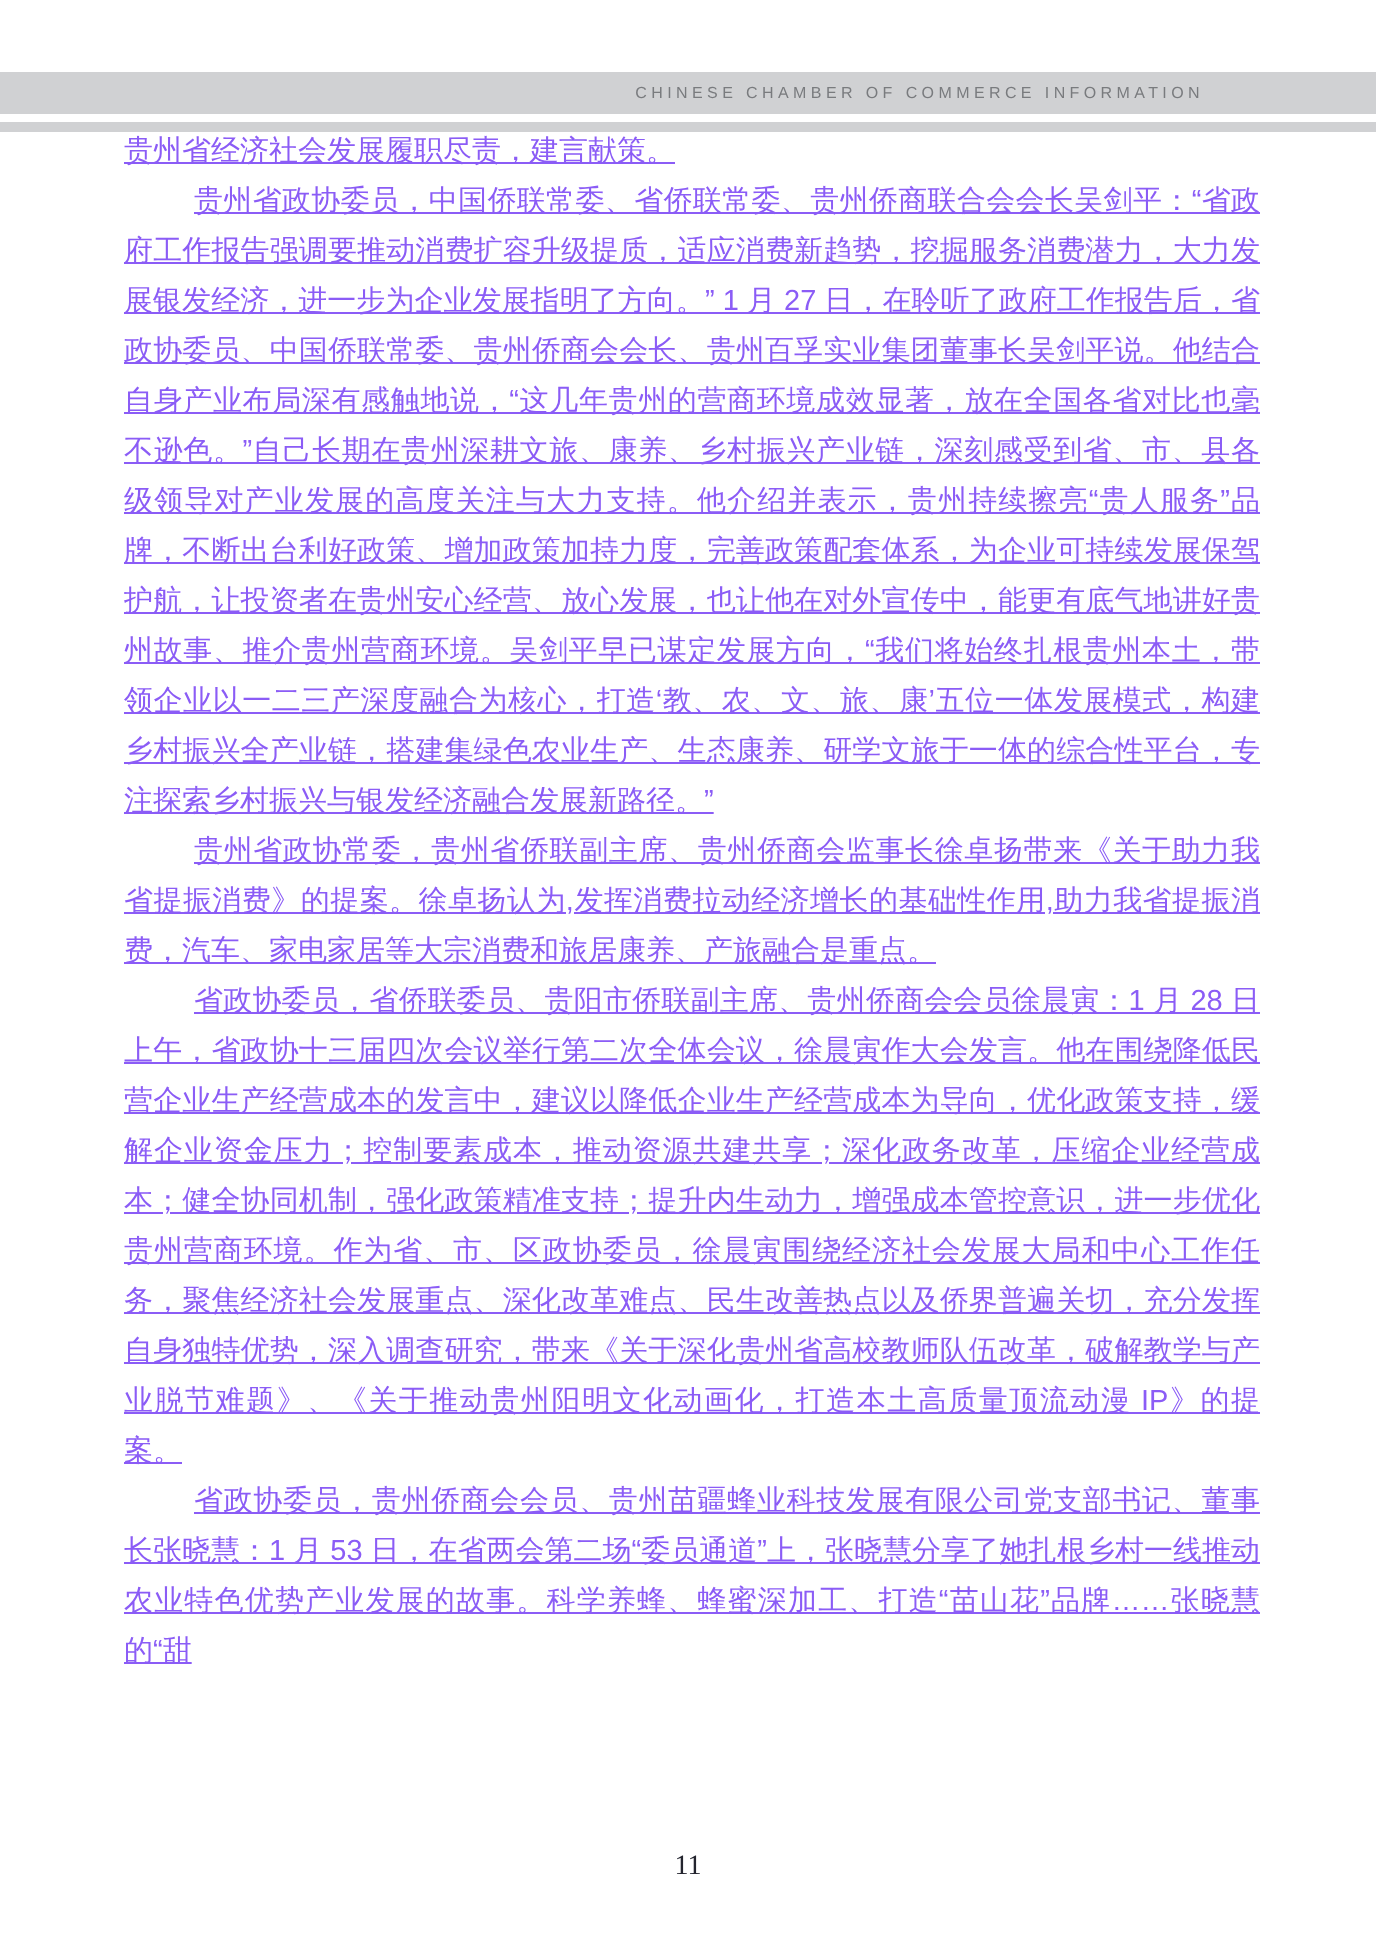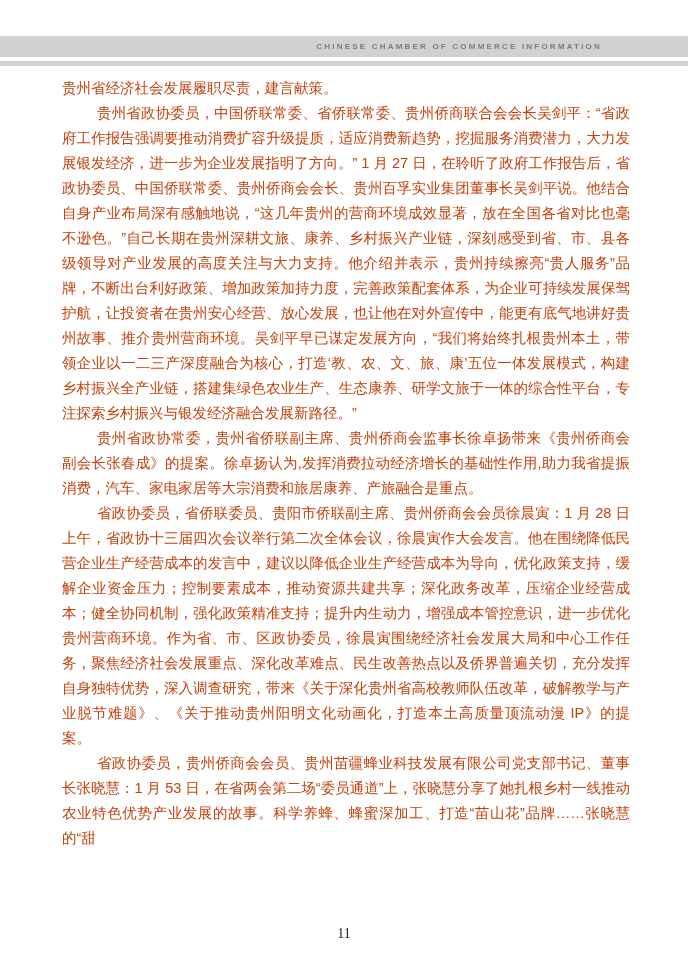--- a/index.html
+++ b/index.html
@@ -23,43 +23,44 @@
     height: 21px;
     background: #d0d1d3;
     display: flex;
     align-items: center;
     justify-content: flex-end;
     box-sizing: border-box;
     padding-right: 86px;
   }
   .masthead {
     font-size: 8px;
-    font-weight: bold;
+    font-weight: normal;
     letter-spacing: 2.2px;
     color: #797b7e;
     white-space: nowrap;
   }
   .header-rule {
     position: absolute;
     top: 61px;
     left: 0;
     width: 100%;
     height: 5px;
     background: #d0d1d3;
   }
   .article-body {
     position: absolute;
-    top: 76px;
+    top: 64px;
     left: 62px;
     width: 568px;
     font-size: 14.5px;
     line-height: 25px;
-    color: #c2410c;
+    color: #8b5cf6;
     text-align: justify;
     letter-spacing: 0;
+    text-decoration: underline;
   }
   .para {
     margin: 0;
   }
   .para.indent {
     text-indent: 35px;
   }
   .page-footer {
     position: absolute;
     top: 924px;
@@ -80,21 +81,21 @@
 
   <div class="header-bar">
     <span class="masthead">CHINESE CHAMBER OF COMMERCE INFORMATION</span>
   </div>
 
   <div class="header-rule"></div>
 
   <div class="article-body">
     <p class="para">贵州省经济社会发展履职尽责，建言献策。</p>
     <p class="para indent">贵州省政协委员，中国侨联常委、省侨联常委、贵州侨商联合会会长吴剑平：“省政府工作报告强调要推动消费扩容升级提质，适应消费新趋势，挖掘服务消费潜力，大力发展银发经济，进一步为企业发展指明了方向。” 1 月 27 日，在聆听了政府工作报告后，省政协委员、中国侨联常委、贵州侨商会会长、贵州百孚实业集团董事长吴剑平说。他结合自身产业布局深有感触地说，“这几年贵州的营商环境成效显著，放在全国各省对比也毫不逊色。”自己长期在贵州深耕文旅、康养、乡村振兴产业链，深刻感受到省、市、县各级领导对产业发展的高度关注与大力支持。他介绍并表示，贵州持续擦亮“贵人服务”品牌，不断出台利好政策、增加政策加持力度，完善政策配套体系，为企业可持续发展保驾护航，让投资者在贵州安心经营、放心发展，也让他在对外宣传中，能更有底气地讲好贵州故事、推介贵州营商环境。吴剑平早已谋定发展方向，“我们将始终扎根贵州本土，带领企业以一二三产深度融合为核心，打造‘教、农、文、旅、康’五位一体发展模式，构建乡村振兴全产业链，搭建集绿色农业生产、生态康养、研学文旅于一体的综合性平台，专注探索乡村振兴与银发经济融合发展新路径。”</p>
-    <p class="para indent">贵州省政协常委，贵州省侨联副主席、贵州侨商会监事长徐卓扬带来《贵州侨商会副会长张春成》的提案。徐卓扬认为,发挥消费拉动经济增长的基础性作用,助力我省提振消费，汽车、家电家居等大宗消费和旅居康养、产旅融合是重点。</p>
+    <p class="para indent">贵州省政协常委，贵州省侨联副主席、贵州侨商会监事长徐卓扬带来《关于助力我省提振消费》的提案。徐卓扬认为,发挥消费拉动经济增长的基础性作用,助力我省提振消费，汽车、家电家居等大宗消费和旅居康养、产旅融合是重点。</p>
     <p class="para indent">省政协委员，省侨联委员、贵阳市侨联副主席、贵州侨商会会员徐晨寅：1 月 28 日上午，省政协十三届四次会议举行第二次全体会议，徐晨寅作大会发言。他在围绕降低民营企业生产经营成本的发言中，建议以降低企业生产经营成本为导向，优化政策支持，缓解企业资金压力；控制要素成本，推动资源共建共享；深化政务改革，压缩企业经营成本；健全协同机制，强化政策精准支持；提升内生动力，增强成本管控意识，进一步优化贵州营商环境。作为省、市、区政协委员，徐晨寅围绕经济社会发展大局和中心工作任务，聚焦经济社会发展重点、深化改革难点、民生改善热点以及侨界普遍关切，充分发挥自身独特优势，深入调查研究，带来《关于深化贵州省高校教师队伍改革，破解教学与产业脱节难题》、《关于推动贵州阳明文化动画化，打造本土高质量顶流动漫 IP》的提案。</p>
     <p class="para indent">省政协委员，贵州侨商会会员、贵州苗疆蜂业科技发展有限公司党支部书记、董事长张晓慧：1 月 53 日，在省两会第二场“委员通道”上，张晓慧分享了她扎根乡村一线推动农业特色优势产业发展的故事。科学养蜂、蜂蜜深加工、打造“苗山花”品牌……张晓慧的“甜</p>
   </div>
 
   <div class="page-footer">
     <span class="page-number">11</span>
   </div>
 
 </div>
 

